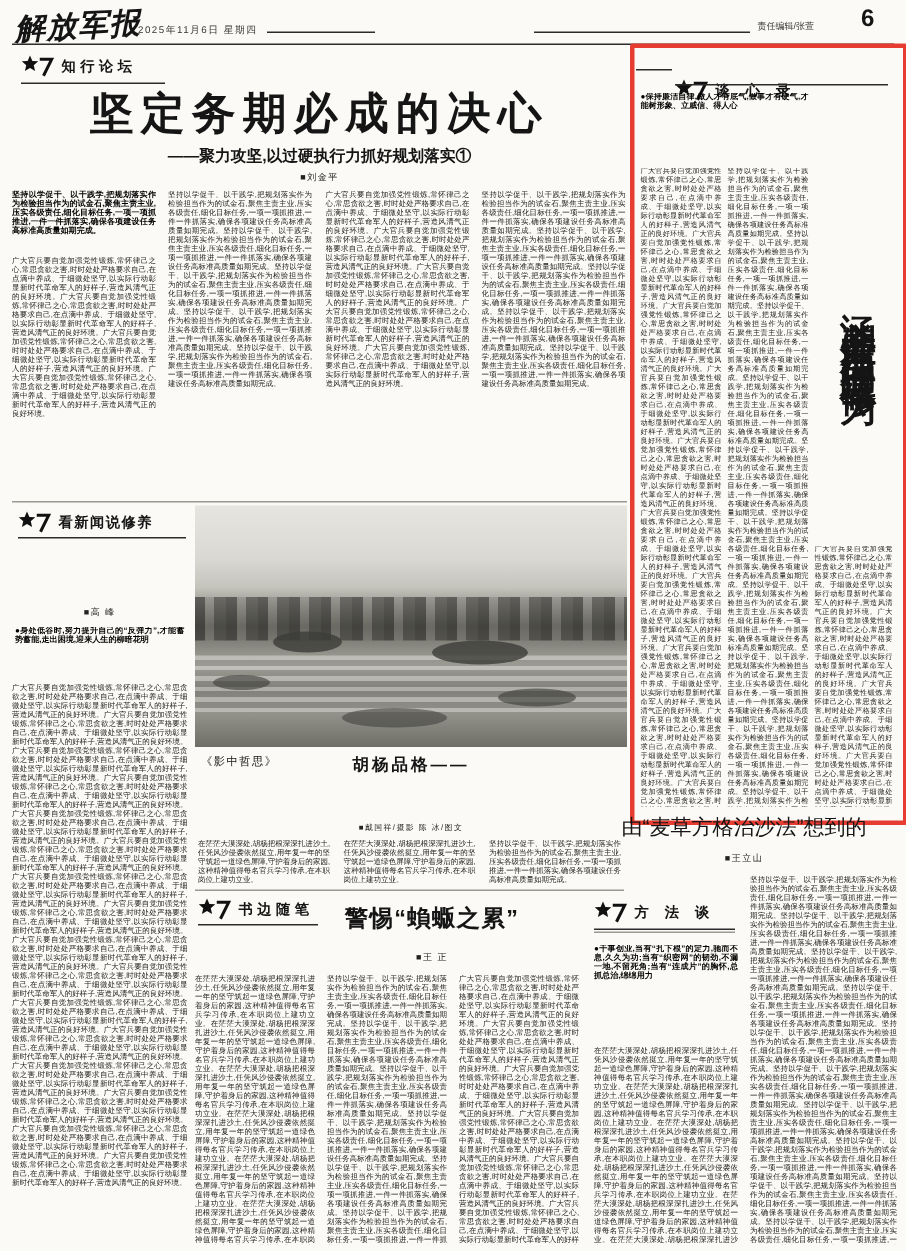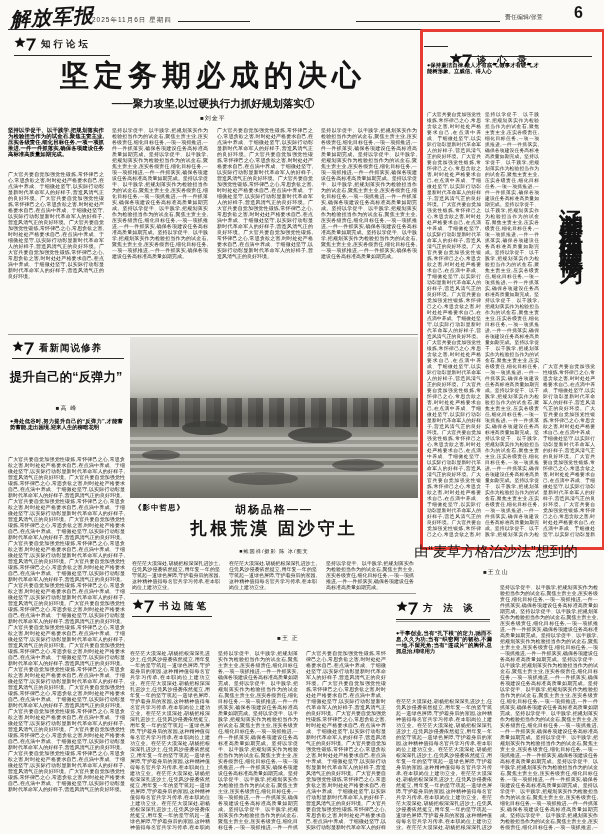--- a/index.html
+++ b/index.html
@@ -40,21 +40,21 @@
   .photo{left:130px;top:337px;width:288px;height:161px;overflow:hidden;
     background:linear-gradient(180deg,#e6e5e0 0%,#d9d8d2 22%,#c4c3bc 34%,#97968f 42%,
                #6f6e67 50%,#87867f 58%,#a3a29b 66%,#7c7b74 76%,#93928b 86%,#6e6d66 100%);}
   .band{position:absolute;left:0;right:0;}
   .trees{top:38%;height:18%;background:repeating-linear-gradient(90deg,rgba(30,30,28,.55) 0 7px,
          rgba(90,90,85,.25) 7px 13px,rgba(40,40,38,.5) 13px 21px);filter:blur(.4px);}
   .water{top:62%;height:24%;background:repeating-linear-gradient(180deg,rgba(225,224,218,.5) 0 3px,
          rgba(140,139,133,.35) 3px 7px);}
   .blob{position:absolute;background:#3c3c38;border-radius:50%;opacity:.8;}
 
-  .cap-label{left:134px;top:503px;font-size:7.5px;font-weight:700;letter-spacing:1px;}
+  .cap-label{left:134px;top:503px;font-size:7.5px;font-weight:400;letter-spacing:1px;}
   .kicker{left:130px;width:288px;top:502px;text-align:center;font-size:11px;font-weight:700;letter-spacing:2px;}
   .h-photo{left:130px;width:288px;top:517px;text-align:center;font-size:17px;font-weight:700;letter-spacing:3px;}
   .ph-byline{left:130px;width:288px;top:548px;font-size:5.2px;}
 
   .h-shubian{left:185px;width:206px;top:602px;text-align:center;font-size:15.5px;font-weight:700;letter-spacing:1px;}
   .sb-byline{left:185px;width:206px;top:634px;}
 
   
   .h-maicao{left:392px;width:208px;top:543px;text-align:center;font-size:14px;font-weight:400;}
   .mc-byline{left:392px;width:208px;top:568px;}
@@ -100,53 +100,52 @@
 
   <div class="abs sec" style="left:12px;top:340px;">
     <svg width="22" height="16" viewBox="0 0 22 16">
       <path d="M6 1 l1.6 3.6 3.9 .3 -3 2.6 .9 3.8 -3.4 -2 -3.4 2 .9 -3.8 -3 -2.6 3.9 -.3 z" fill="#111"></path>
       <path d="M12.5 3.5 h8 l-5.5 11" stroke="#111" stroke-width="2" fill="none"></path>
     </svg>
     <span class="sec-label" style="letter-spacing:1px;">看新闻说修养</span>
   </div>
   <div class="abs rule" style="left:12px;top:358px;width:112px;"></div>
 
-  <div class="abs h-left">提升自己的“反弹力”</div>
   <div class="abs byline" style="left:8px;width:117px;top:404px;">■高  峰</div>
   <div class="abs ftxt bold" style="left:10px;top:418px;width:113px;height:33px;">●身处低谷时,努力提升自己的“反弹力”,才能蓄势蓄能,走出困境,迎来人生的柳暗花明</div>
   <div class="abs ftxt" style="left:8px;top:456px;width:117px;height:374px;">广大官兵要自觉加强党性锻炼,常怀律己之心,常思贪欲之害,时时处处严格要求自己,在点滴中养成、于细微处坚守,以实际行动彰显新时代革命军人的好样子,营造风清气正的良好环境。广大官兵要自觉加强党性锻炼,常怀律己之心,常思贪欲之害,时时处处严格要求自己,在点滴中养成、于细微处坚守,以实际行动彰显新时代革命军人的好样子,营造风清气正的良好环境。广大官兵要自觉加强党性锻炼,常怀律己之心,常思贪欲之害,时时处处严格要求自己,在点滴中养成、于细微处坚守,以实际行动彰显新时代革命军人的好样子,营造风清气正的良好环境。广大官兵要自觉加强党性锻炼,常怀律己之心,常思贪欲之害,时时处处严格要求自己,在点滴中养成、于细微处坚守,以实际行动彰显新时代革命军人的好样子,营造风清气正的良好环境。广大官兵要自觉加强党性锻炼,常怀律己之心,常思贪欲之害,时时处处严格要求自己,在点滴中养成、于细微处坚守,以实际行动彰显新时代革命军人的好样子,营造风清气正的良好环境。广大官兵要自觉加强党性锻炼,常怀律己之心,常思贪欲之害,时时处处严格要求自己,在点滴中养成、于细微处坚守,以实际行动彰显新时代革命军人的好样子,营造风清气正的良好环境。广大官兵要自觉加强党性锻炼,常怀律己之心,常思贪欲之害,时时处处严格要求自己,在点滴中养成、于细微处坚守,以实际行动彰显新时代革命军人的好样子,营造风清气正的良好环境。广大官兵要自觉加强党性锻炼,常怀律己之心,常思贪欲之害,时时处处严格要求自己,在点滴中养成、于细微处坚守,以实际行动彰显新时代革命军人的好样子,营造风清气正的良好环境。广大官兵要自觉加强党性锻炼,常怀律己之心,常思贪欲之害,时时处处严格要求自己,在点滴中养成、于细微处坚守,以实际行动彰显新时代革命军人的好样子,营造风清气正的良好环境。广大官兵要自觉加强党性锻炼,常怀律己之心,常思贪欲之害,时时处处严格要求自己,在点滴中养成、于细微处坚守,以实际行动彰显新时代革命军人的好样子,营造风清气正的良好环境。广大官兵要自觉加强党性锻炼,常怀律己之心,常思贪欲之害,时时处处严格要求自己,在点滴中养成、于细微处坚守,以实际行动彰显新时代革命军人的好样子,营造风清气正的良好环境。广大官兵要自觉加强党性锻炼,常怀律己之心,常思贪欲之害,时时处处严格要求自己,在点滴中养成、于细微处坚守,以实际行动彰显新时代革命军人的好样子,营造风清气正的良好环境。广大官兵要自觉加强党性锻炼,常怀律己之心,常思贪欲之害,时时处处严格要求自己,在点滴中养成、于细微处坚守,以实际行动彰显新时代革命军人的好样子,营造风清气正的良好环境。广大官兵要自觉加强党性锻炼,常怀律己之心,常思贪欲之害,时时处处严格要求自己,在点滴中养成、于细微处坚守,以实际行动彰显新时代革命军人的好样子,营造风清气正的良好环境。广大官兵要自觉加强党性锻炼,常怀律己之心,常思贪欲之害,时时处处严格要求自己,在点滴中养成、于细微处坚守,以实际行动彰显新时代革命军人的好样子,营造风清气正的良好环境。广大官兵要自觉加强党性锻炼,常怀律己之心,常思贪欲之害,时时处处严格要求自己,在点滴中养成、于细微处坚守,以实际行动彰显新时代革命军人的好样子,营造风清气正的良好环境。</div>
 
   <div class="abs photo">
     <div class="band trees"></div>
     <div class="band water"></div>
     <div class="blob" style="left:18%;top:52%;width:46px;height:14px;"></div>
     <div class="blob" style="left:55%;top:56%;width:64px;height:16px;"></div>
     <div class="blob" style="left:4%;top:70%;width:38px;height:10px;opacity:.6;"></div>
     <div class="blob" style="left:70%;top:76%;width:52px;height:12px;opacity:.6;"></div>
     <div class="blob" style="left:34%;top:84%;width:70px;height:13px;opacity:.55;"></div>
   </div>
 
   <div class="abs cap-label">《影中哲思》</div>
   <div class="abs kicker">胡杨品格——</div>
-  <div class="abs h-photo">扎根荒漠  固沙守土</div>
   <div class="abs byline ph-byline">■戴国祥/摄影  陈  冰/图文</div>
   <div class="abs ftxt" style="left:132px;top:560px;width:88px;height:30px;">在茫茫大漠深处,胡杨把根深深扎进沙土,任凭风沙侵袭依然挺立,用年复一年的坚守筑起一道绿色屏障,守护着身后的家园,这种精神值得每名官兵学习传承,在本职岗位上建功立业。</div>
   <div class="abs ftxt" style="left:229px;top:560px;width:88px;height:30px;">在茫茫大漠深处,胡杨把根深深扎进沙土,任凭风沙侵袭依然挺立,用年复一年的坚守筑起一道绿色屏障,守护着身后的家园,这种精神值得每名官兵学习传承,在本职岗位上建功立业。</div>
   <div class="abs ftxt" style="left:326px;top:560px;width:88px;height:30px;">坚持以学促干、以干践学,把规划落实作为检验担当作为的试金石,聚焦主责主业,压实各级责任,细化目标任务,一项一项抓推进,一件一件抓落实,确保各项建设任务高标准高质量如期完成。</div>
   <div class="abs rule-light" style="left:130px;top:593px;width:286px;"></div>
 
   <div class="abs sec" style="left:132px;top:598px;">
     <svg width="22" height="16" viewBox="0 0 22 16">
       <path d="M6 1 l1.6 3.6 3.9 .3 -3 2.6 .9 3.8 -3.4 -2 -3.4 2 .9 -3.8 -3 -2.6 3.9 -.3 z" fill="#111"></path>
       <path d="M12.5 3.5 h8 l-5.5 11" stroke="#111" stroke-width="2" fill="none"></path>
     </svg>
     <span class="sec-label">书边随笔</span>
   </div>
   <div class="abs rule" style="left:132px;top:616px;width:80px;"></div>
 
+  <div class="abs h-shubian">警惕“蝜蝂之累”</div>
   <div class="abs byline sb-byline">■王  正</div>
   <div class="abs ftxt" style="left:130px;top:650px;width:80px;height:180px;">在茫茫大漠深处,胡杨把根深深扎进沙土,任凭风沙侵袭依然挺立,用年复一年的坚守筑起一道绿色屏障,守护着身后的家园,这种精神值得每名官兵学习传承,在本职岗位上建功立业。在茫茫大漠深处,胡杨把根深深扎进沙土,任凭风沙侵袭依然挺立,用年复一年的坚守筑起一道绿色屏障,守护着身后的家园,这种精神值得每名官兵学习传承,在本职岗位上建功立业。在茫茫大漠深处,胡杨把根深深扎进沙土,任凭风沙侵袭依然挺立,用年复一年的坚守筑起一道绿色屏障,守护着身后的家园,这种精神值得每名官兵学习传承,在本职岗位上建功立业。在茫茫大漠深处,胡杨把根深深扎进沙土,任凭风沙侵袭依然挺立,用年复一年的坚守筑起一道绿色屏障,守护着身后的家园,这种精神值得每名官兵学习传承,在本职岗位上建功立业。在茫茫大漠深处,胡杨把根深深扎进沙土,任凭风沙侵袭依然挺立,用年复一年的坚守筑起一道绿色屏障,守护着身后的家园,这种精神值得每名官兵学习传承,在本职岗位上建功立业。在茫茫大漠深处,胡杨把根深深扎进沙土,任凭风沙侵袭依然挺立,用年复一年的坚守筑起一道绿色屏障,守护着身后的家园,这种精神值得每名官兵学习传承,在本职岗位上建功立业。在茫茫大漠深处,胡杨把根深深扎进沙土,任凭风沙侵袭依然挺立,用年复一年的坚守筑起一道绿色屏障,守护着身后的家园,这种精神值得每名官兵学习传承,在本职岗位上建功立业。在茫茫大漠深处,胡杨把根深深扎进沙土,任凭风沙侵袭依然挺立,用年复一年的坚守筑起一道绿色屏障,守护着身后的家园,这种精神值得每名官兵学习传承,在本职岗位上建功立业。</div>
   <div class="abs ftxt" style="left:218px;top:650px;width:80px;height:180px;">坚持以学促干、以干践学,把规划落实作为检验担当作为的试金石,聚焦主责主业,压实各级责任,细化目标任务,一项一项抓推进,一件一件抓落实,确保各项建设任务高标准高质量如期完成。坚持以学促干、以干践学,把规划落实作为检验担当作为的试金石,聚焦主责主业,压实各级责任,细化目标任务,一项一项抓推进,一件一件抓落实,确保各项建设任务高标准高质量如期完成。坚持以学促干、以干践学,把规划落实作为检验担当作为的试金石,聚焦主责主业,压实各级责任,细化目标任务,一项一项抓推进,一件一件抓落实,确保各项建设任务高标准高质量如期完成。坚持以学促干、以干践学,把规划落实作为检验担当作为的试金石,聚焦主责主业,压实各级责任,细化目标任务,一项一项抓推进,一件一件抓落实,确保各项建设任务高标准高质量如期完成。坚持以学促干、以干践学,把规划落实作为检验担当作为的试金石,聚焦主责主业,压实各级责任,细化目标任务,一项一项抓推进,一件一件抓落实,确保各项建设任务高标准高质量如期完成。坚持以学促干、以干践学,把规划落实作为检验担当作为的试金石,聚焦主责主业,压实各级责任,细化目标任务,一项一项抓推进,一件一件抓落实,确保各项建设任务高标准高质量如期完成。坚持以学促干、以干践学,把规划落实作为检验担当作为的试金石,聚焦主责主业,压实各级责任,细化目标任务,一项一项抓推进,一件一件抓落实,确保各项建设任务高标准高质量如期完成。坚持以学促干、以干践学,把规划落实作为检验担当作为的试金石,聚焦主责主业,压实各级责任,细化目标任务,一项一项抓推进,一件一件抓落实,确保各项建设任务高标准高质量如期完成。</div>
   <div class="abs ftxt" style="left:306px;top:650px;width:80px;height:180px;">广大官兵要自觉加强党性锻炼,常怀律己之心,常思贪欲之害,时时处处严格要求自己,在点滴中养成、于细微处坚守,以实际行动彰显新时代革命军人的好样子,营造风清气正的良好环境。广大官兵要自觉加强党性锻炼,常怀律己之心,常思贪欲之害,时时处处严格要求自己,在点滴中养成、于细微处坚守,以实际行动彰显新时代革命军人的好样子,营造风清气正的良好环境。广大官兵要自觉加强党性锻炼,常怀律己之心,常思贪欲之害,时时处处严格要求自己,在点滴中养成、于细微处坚守,以实际行动彰显新时代革命军人的好样子,营造风清气正的良好环境。广大官兵要自觉加强党性锻炼,常怀律己之心,常思贪欲之害,时时处处严格要求自己,在点滴中养成、于细微处坚守,以实际行动彰显新时代革命军人的好样子,营造风清气正的良好环境。广大官兵要自觉加强党性锻炼,常怀律己之心,常思贪欲之害,时时处处严格要求自己,在点滴中养成、于细微处坚守,以实际行动彰显新时代革命军人的好样子,营造风清气正的良好环境。广大官兵要自觉加强党性锻炼,常怀律己之心,常思贪欲之害,时时处处严格要求自己,在点滴中养成、于细微处坚守,以实际行动彰显新时代革命军人的好样子,营造风清气正的良好环境。广大官兵要自觉加强党性锻炼,常怀律己之心,常思贪欲之害,时时处处严格要求自己,在点滴中养成、于细微处坚守,以实际行动彰显新时代革命军人的好样子,营造风清气正的良好环境。广大官兵要自觉加强党性锻炼,常怀律己之心,常思贪欲之害,时时处处严格要求自己,在点滴中养成、于细微处坚守,以实际行动彰显新时代革命军人的好样子,营造风清气正的良好环境。</div>
 
   <div class="abs redbox"></div>
   <div class="abs rule" style="left:424px;top:46px;width:24px;"></div>
   <div class="abs sec" style="left:450px;top:52px;">
     <svg width="22" height="16" viewBox="0 0 22 16">
       <path d="M6 1 l1.6 3.6 3.9 .3 -3 2.6 .9 3.8 -3.4 -2 -3.4 2 .9 -3.8 -3 -2.6 3.9 -.3 z" fill="#111"></path>

